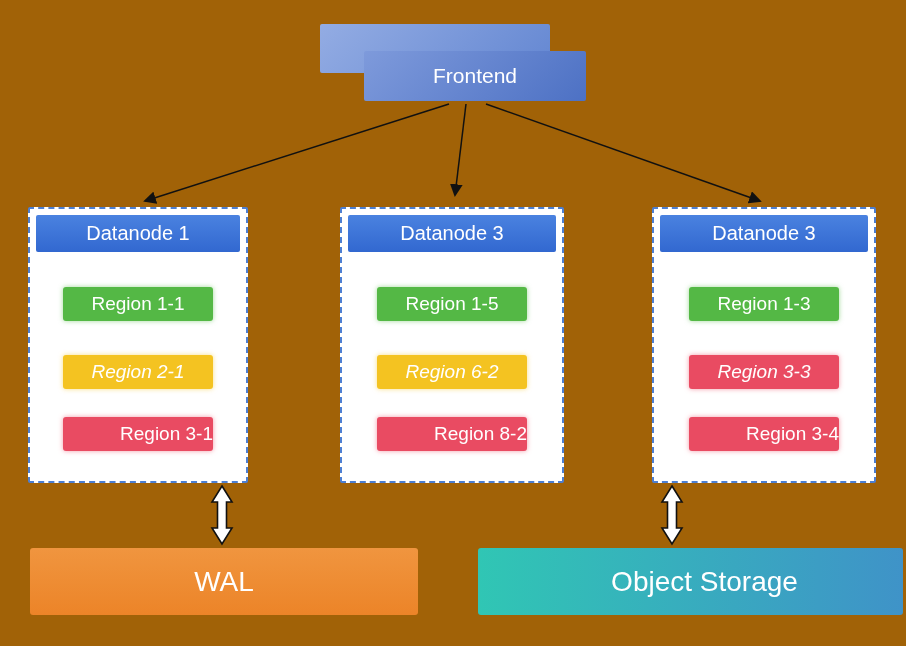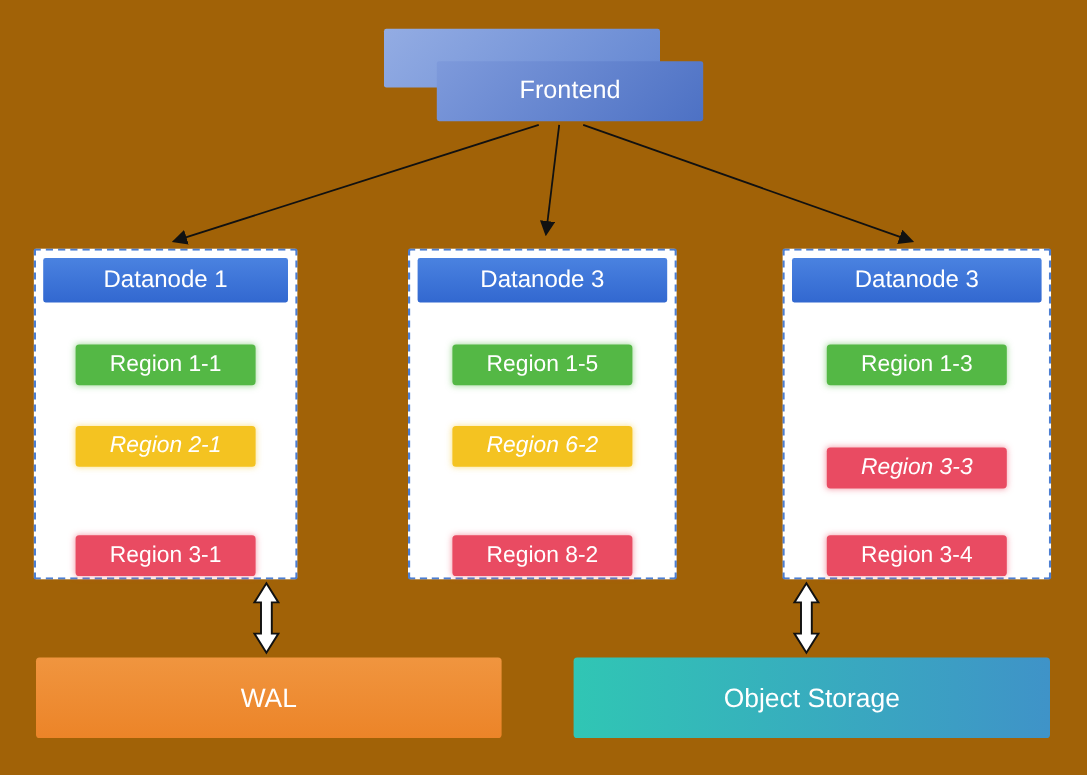--- a/index.html
+++ b/index.html
@@ -71,44 +71,45 @@
     height: 34px;
     border-radius: 3px;
     display: flex;
     align-items: center;
     justify-content: center;
     color: #ffffff;
     font-size: 19px;
   }
   .region.r1 { top: 78px; }
   .region.r2 { top: 146px; font-style: italic; }
-  .region.r3 { top: 219px; }
+  .region.r3 { top: 208px; justify-content: flex-end; }
   .region.green  { background: #54b845; box-shadow: 0 0 5px rgba(84,184,69,0.55); }
   .region.yellow { background: #f4c321; box-shadow: 0 0 5px rgba(244,195,33,0.55); }
-  .region.red    { background: #e94b62; box-shadow: 0 0 5px rgba(233,75,98,0.55); margin-top: 18px; }
+  .region.red    { background: #e94b62; box-shadow: 0 0 5px rgba(233,75,98,0.55); }
   
   .storage-box {
     position: absolute;
     top: 548px;
     height: 67px;
     border-radius: 3px;
     display: flex;
     align-items: center;
     justify-content: center;
     color: #ffffff;
-    font-size: 22px;
+    font-size: 28px;
     z-index: 2;
   }
   #wal-box {
     left: 30px; width: 388px;
     background: linear-gradient(180deg, #f0953f 0%, #ec8428 100%);
   }
   #object-storage-box {
     left: 478px; width: 397px;
     background: linear-gradient(90deg, #30c6b4 0%, #3f93c8 100%);
+    padding-left: 28px;
   }
   
   #connectors {
     position: absolute;
     left: 0; top: 0;
     width: 906px; height: 646px;
     z-index: 3;
     pointer-events: none;
   }
 </style>

